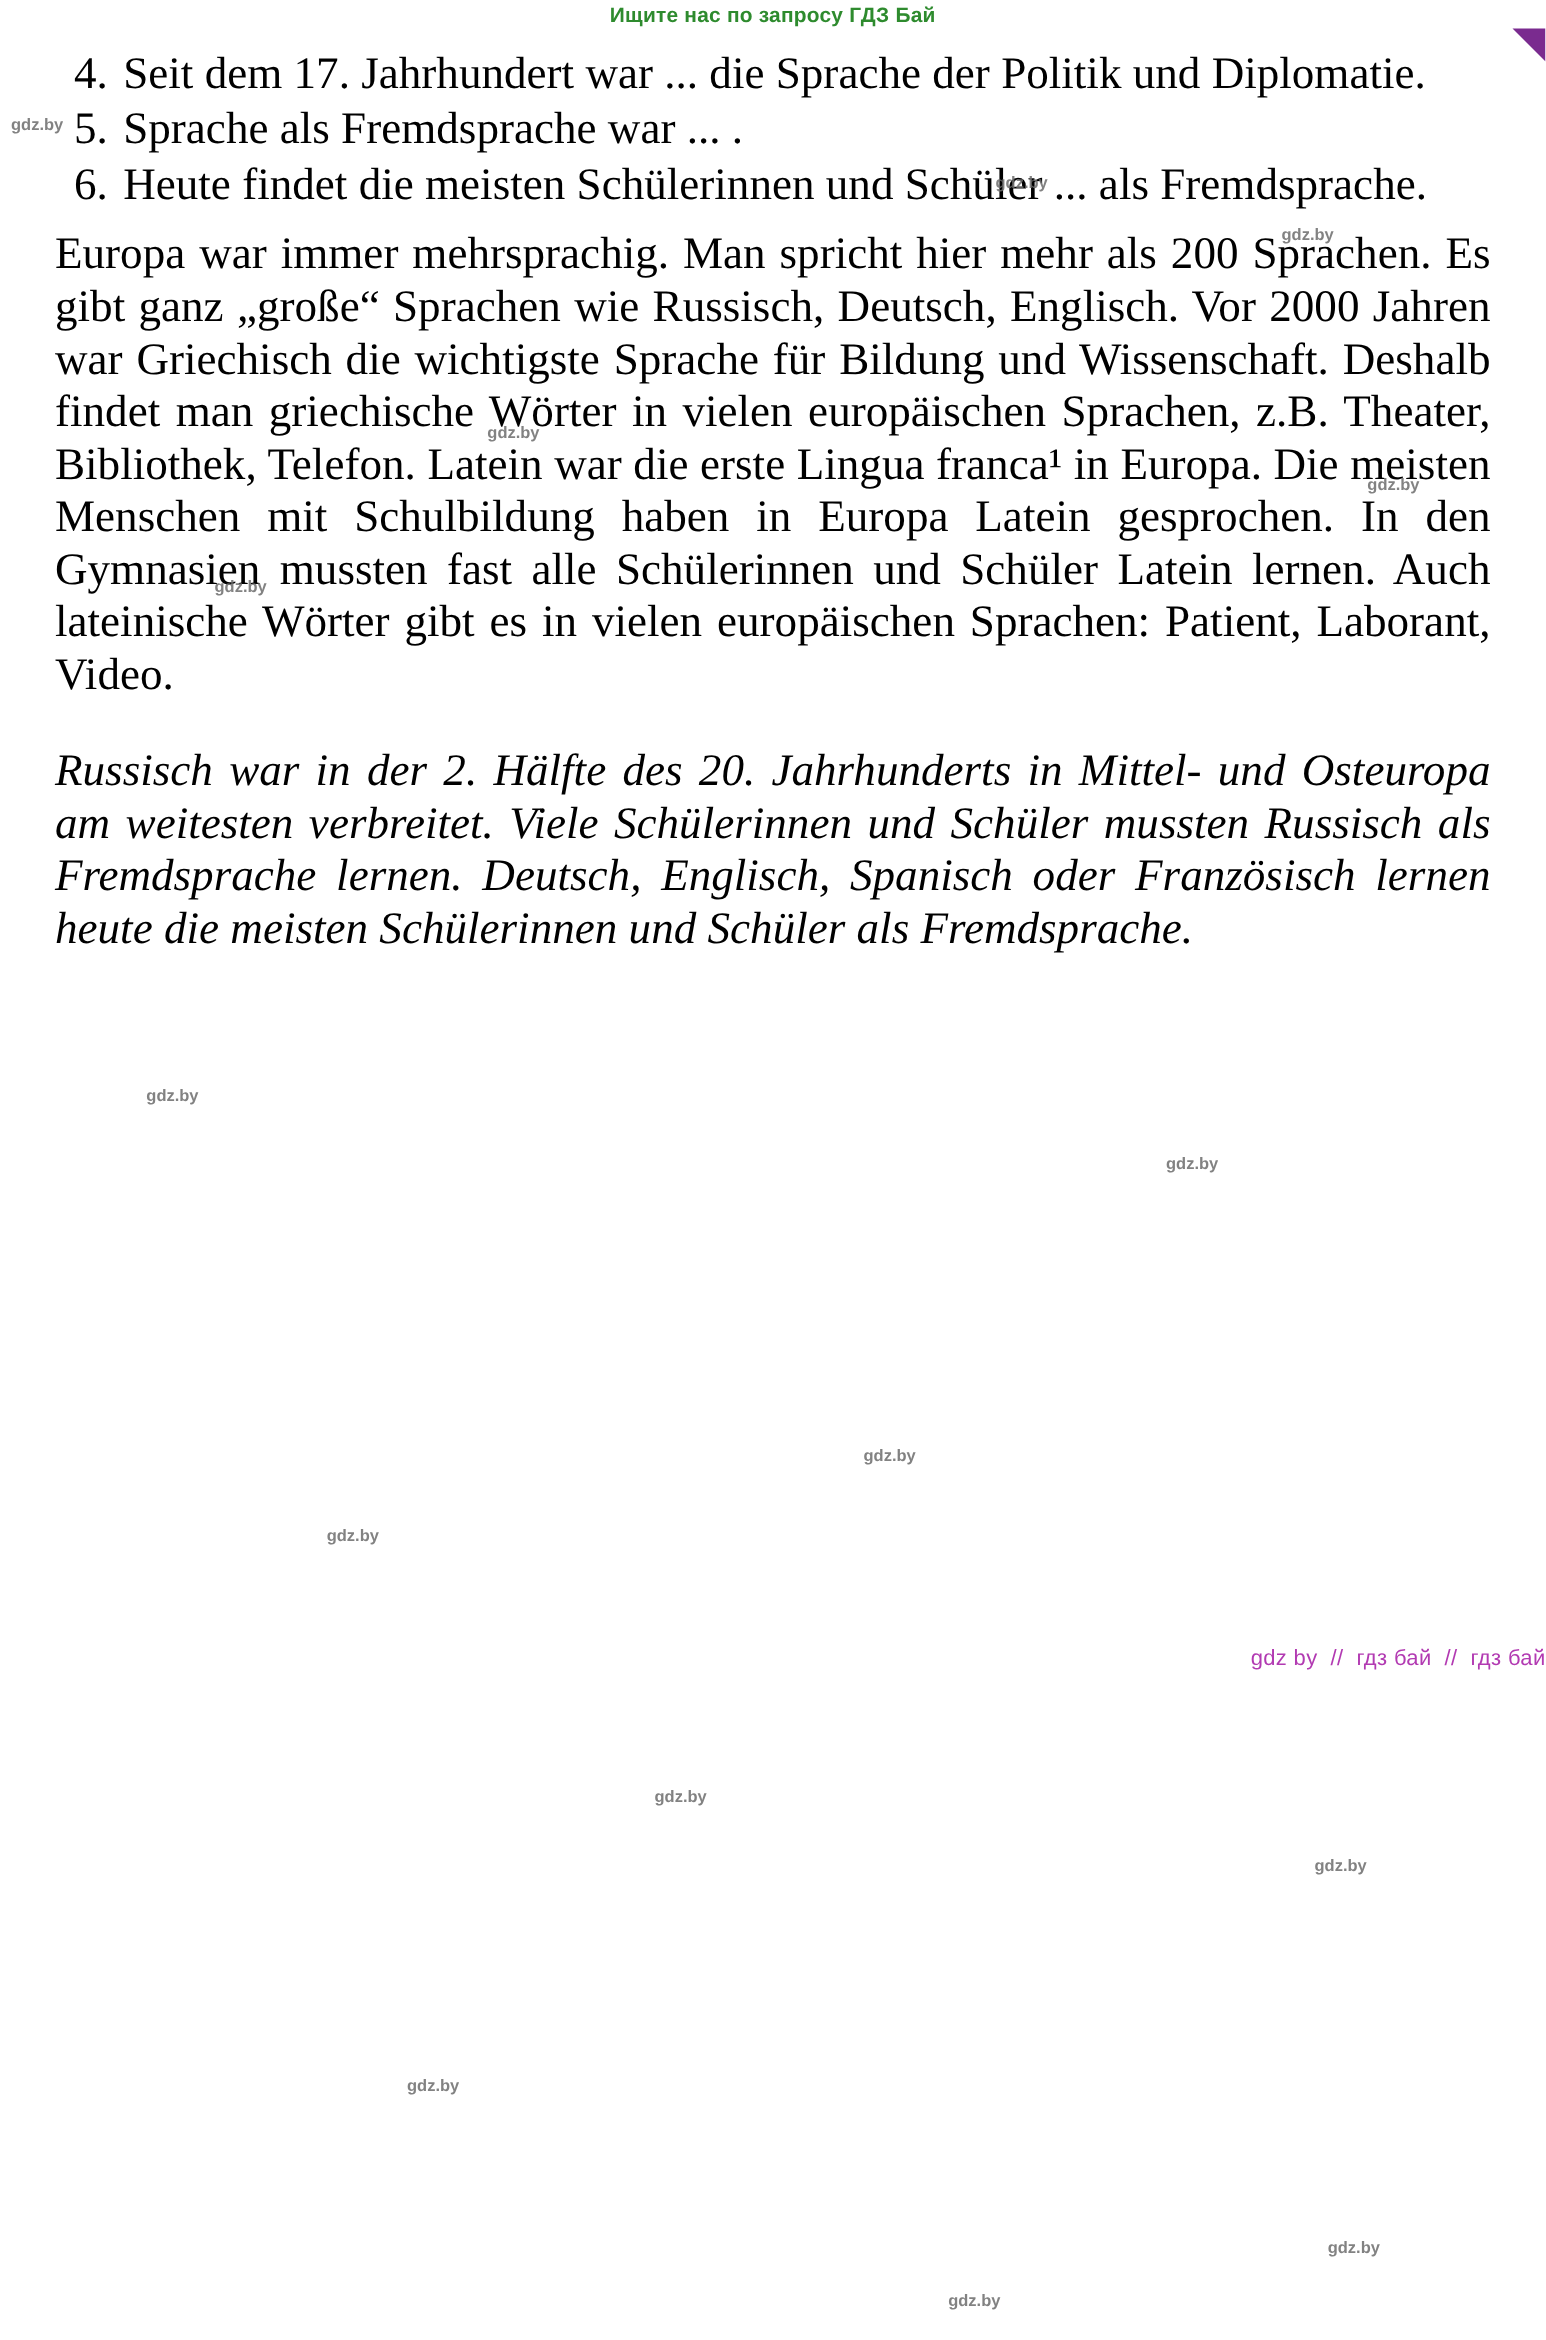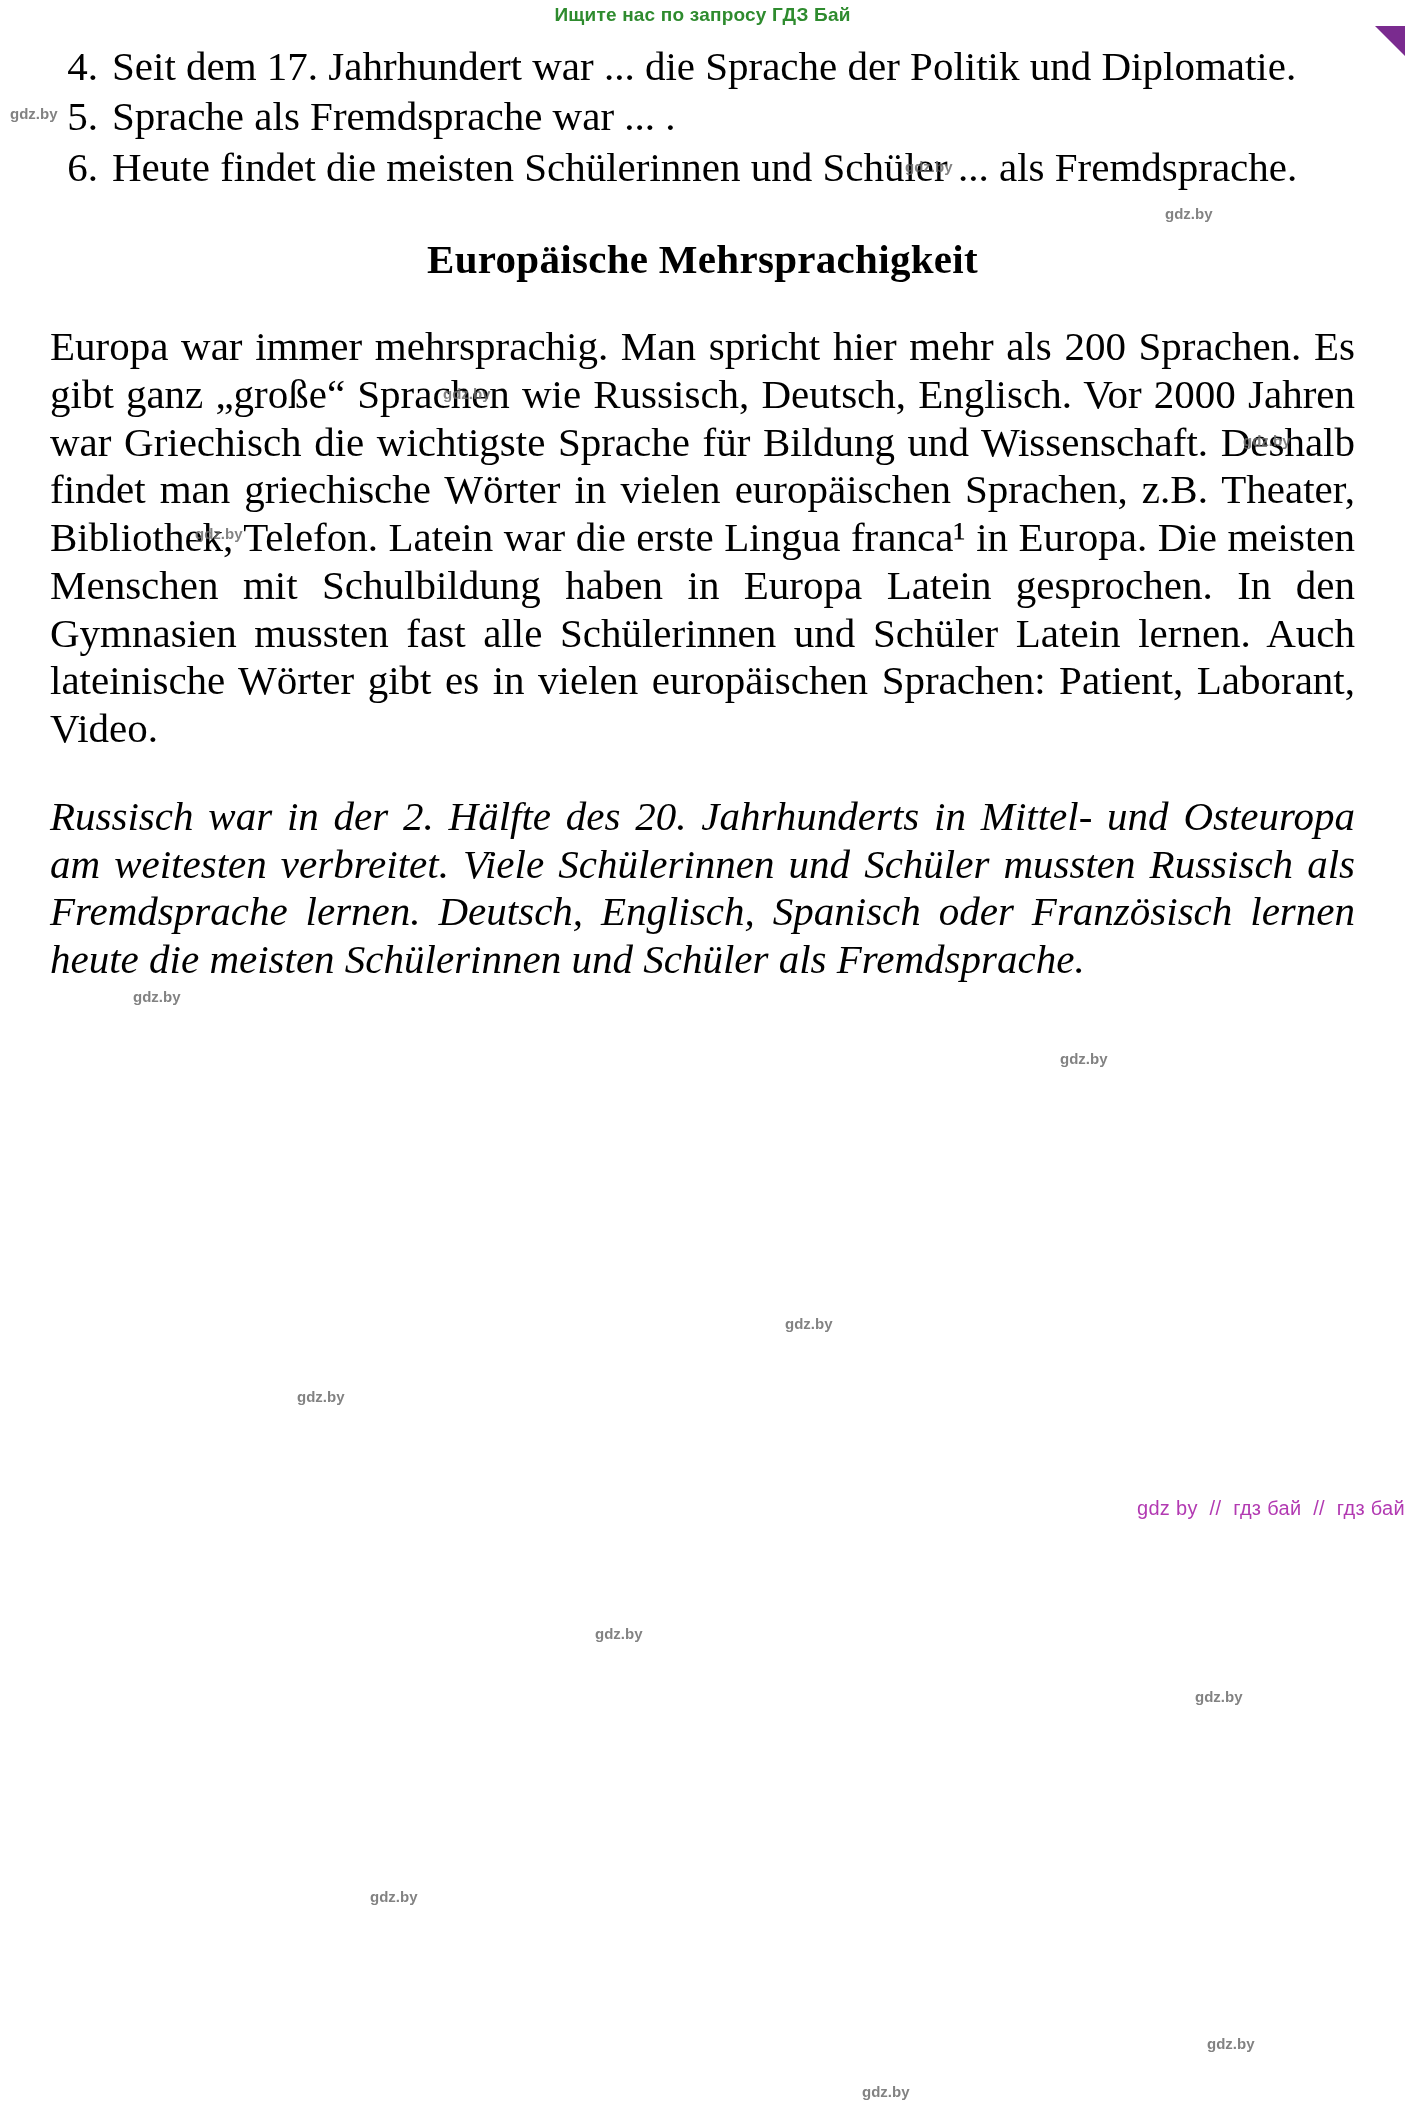--- a/index.html
+++ b/index.html
@@ -134,21 +134,20 @@
     <li>
       <span class="num">5.</span>
       <span class="txt">Sprache als Fremdsprache war ... .</span>
     </li>
     <li>
       <span class="num">6.</span>
       <span class="txt j">Heute findet die meisten Schülerinnen und Schüler ... als Fremdsprache.</span>
     </li>
   </ul>
 
-  <h2 class="section-title">Europäische Mehrsprachigkeit</h2>
 
   <p class="body">Europa war immer mehrsprachig. Man spricht hier mehr als 200 Sprachen. Es gibt ganz „große“ Sprachen wie Russisch, Deutsch, Englisch. Vor 2000 Jahren war Griechisch die wichtigste Sprache für Bildung und Wissenschaft. Deshalb findet man griechische Wörter in vielen europäischen Sprachen, z.B. Theater, Bibliothek, Telefon. Latein war die erste Lingua franca¹ in Europa. Die meisten Menschen mit Schulbildung haben in Europa Latein gesprochen. In den Gymnasien mussten fast alle Schülerinnen und Schüler Latein lernen. Auch lateinische Wörter gibt es in vielen europäischen Sprachen: Patient, Laborant, Video.</p>
   <p class="body">Russisch war in der 2. Hälfte des 20. Jahrhunderts in Mittel- und Osteuropa am weitesten verbreitet. Viele Schülerinnen und Schüler mussten Russisch als Fremdsprache lernen. Deutsch, Englisch, Spanisch oder Französisch lernen heute die meisten Schülerinnen und Schüler als Fremdsprache.</p>
 
   <span class="wm" style="left:10px;  top:105px;">gdz.by</span>
   <span class="wm" style="left:905px; top:158px;">gdz.by</span>
   <span class="wm" style="left:1165px;top:205px;">gdz.by</span>
   <span class="wm" style="left:443px; top:385px;">gdz.by</span>
   <span class="wm" style="left:1243px;top:432px;">gdz.by</span>
   <span class="wm" style="left:195px; top:525px;">gdz.by</span>

